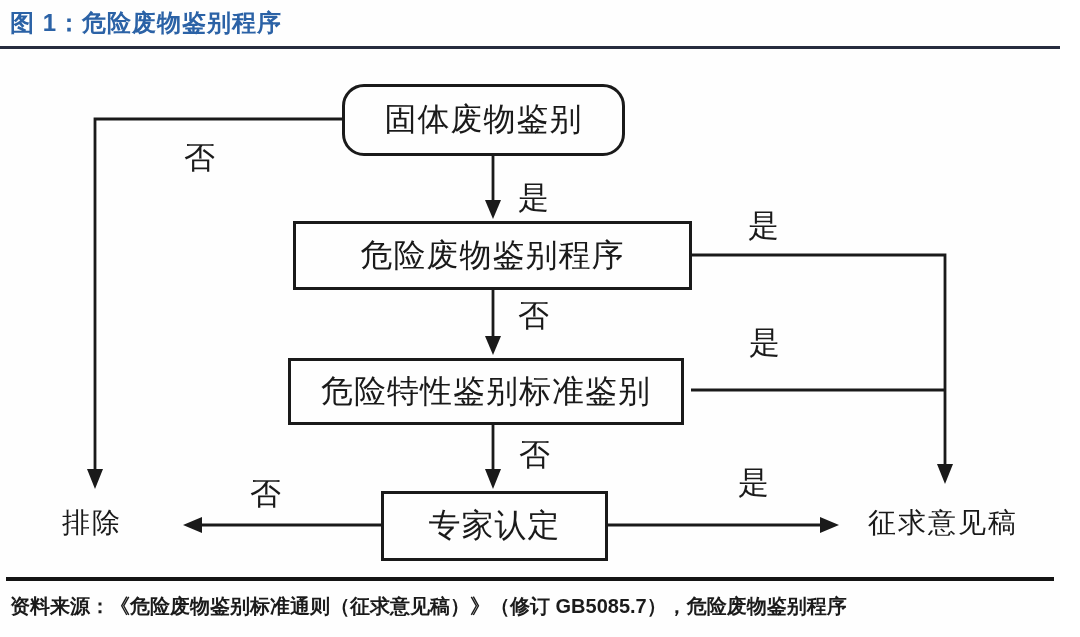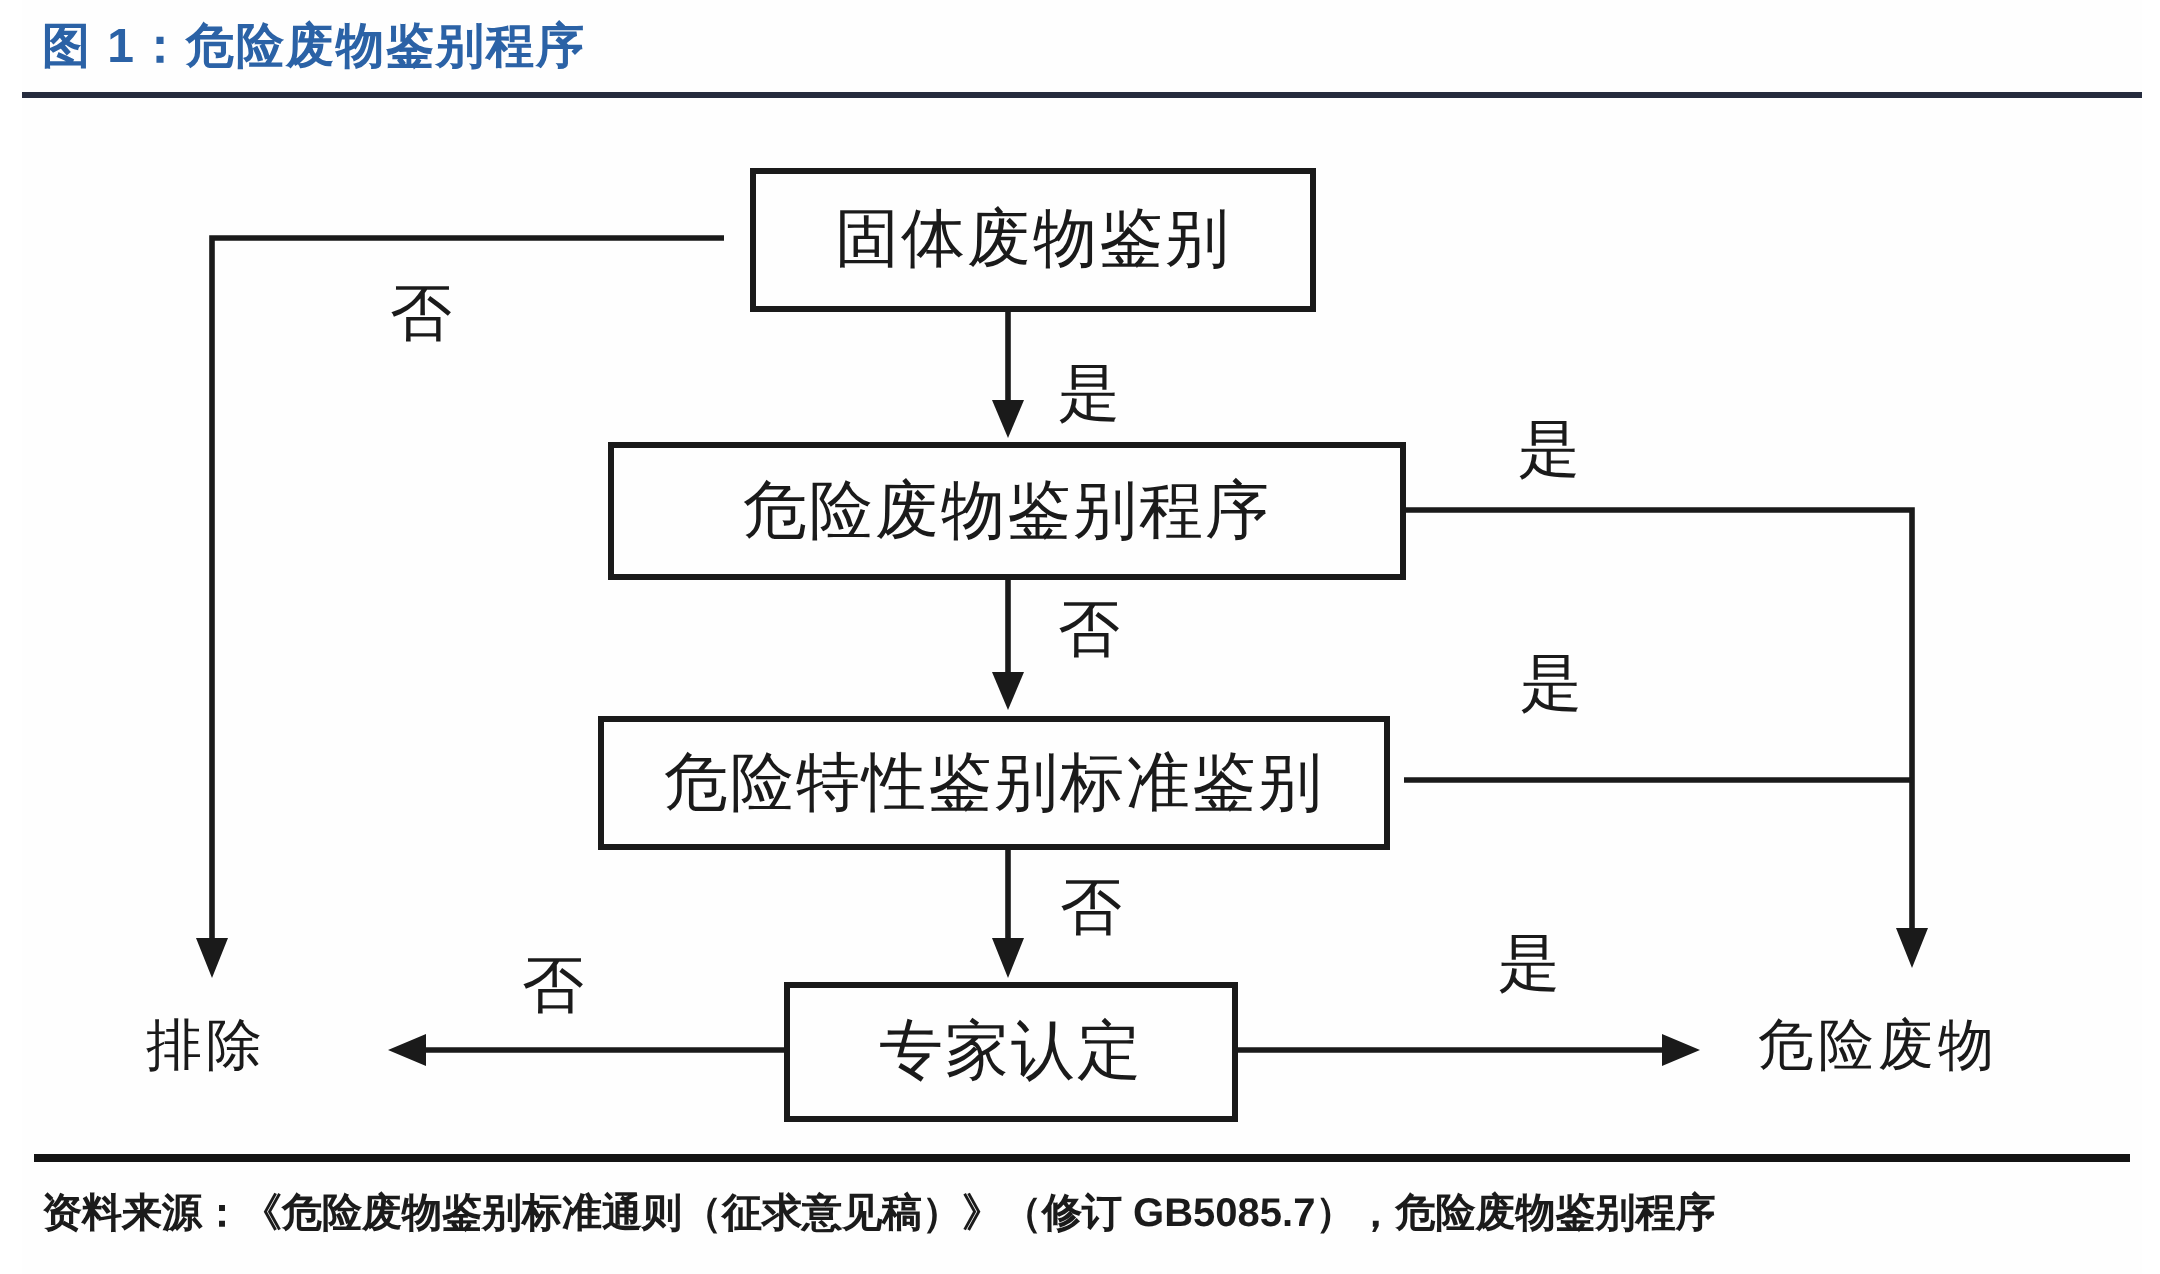--- a/index.html
+++ b/index.html
@@ -3,21 +3,20 @@
 <meta charset="utf-8">
 <style>
   html,body{margin:0;padding:0;background:#ffffff;}
   .page{
     position:relative;
     width:1060px;height:637px;
     background:#fefefe;
     overflow:hidden;
     font-family:"Liberation Sans",sans-serif;
     color:var(--ink,#1a1a1a);
-    margin-left:11px;
   }
   .fig-title{
     position:absolute;left:10px;top:7px;
     font-size:24px;font-weight:bold;
     color:var(--title-blue,#2b62a6);
     letter-spacing:1px;
     font-family:"Liberation Sans",sans-serif;
   }
   .title-rule{
     position:absolute;left:0;right:0;top:46px;height:3px;
@@ -28,21 +27,21 @@
   .node{
     position:absolute;
     box-sizing:border-box;
     border:3px solid var(--ink,#1a1a1a);
     background:#fefefe;
     display:flex;align-items:center;justify-content:center;
     font-family:"DejaVu Serif","Liberation Serif",serif;
     font-size:32px;color:var(--ink,#1a1a1a);
     letter-spacing:1px;white-space:nowrap;
   }
-  .n-solid{left:364px;top:84px;width:283px;height:72px;}
+  .n-solid{left:342px;top:84px;width:283px;height:72px;border-radius:22px;}
   .n-list{left:293px;top:221px;width:399px;height:69px;}
   .n-standard{left:288px;top:358px;width:396px;height:67px;}
   .n-expert{left:381px;top:491px;width:227px;height:70px;align-items:center;}
   .edge-label,.terminal{
     position:absolute;
     font-family:"DejaVu Serif","Liberation Serif",serif;
     color:var(--ink,#1a1a1a);
     line-height:1;white-space:nowrap;
   }
   .edge-label{font-size:31px;}
@@ -120,20 +119,20 @@
     <span class="edge-label l-solid-no">否</span>
     <span class="edge-label l-solid-yes">是</span>
     <span class="edge-label l-list-yes">是</span>
     <span class="edge-label l-list-no">否</span>
     <span class="edge-label l-standard-yes">是</span>
     <span class="edge-label l-standard-no">否</span>
     <span class="edge-label l-expert-no">否</span>
     <span class="edge-label l-expert-yes">是</span>
 
     <span class="terminal t-exclude">排除</span>
-    <span class="terminal t-hazwaste">危险废物</span>
+    <span class="terminal t-hazwaste">征求意见稿</span>
 
   </div>
 
   <div class="footer-rule"></div>
   <div class="source">资料来源：《危险废物鉴别标准通则（征求意见稿）》（修订 GB5085.7），危险废物鉴别程序</div>
 
 </div>
 
 </body></html>

